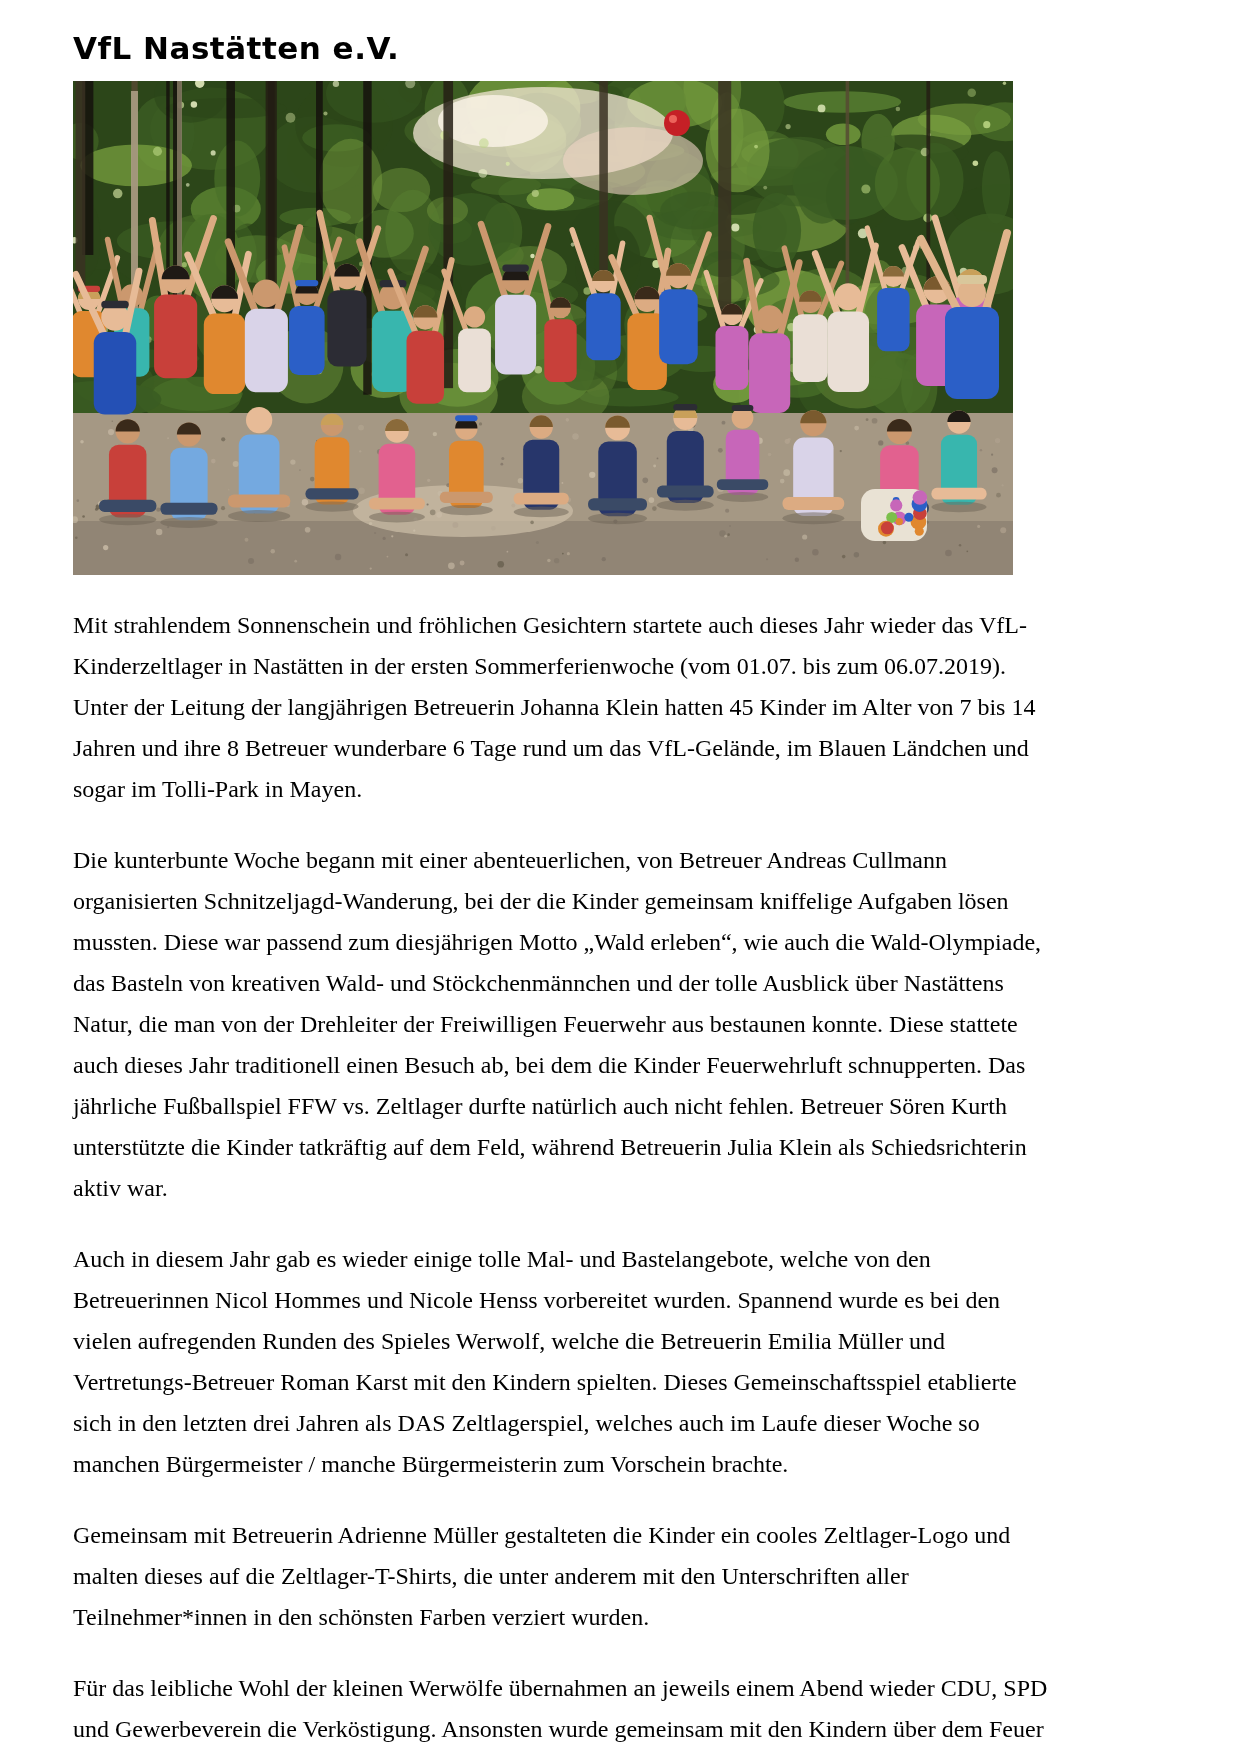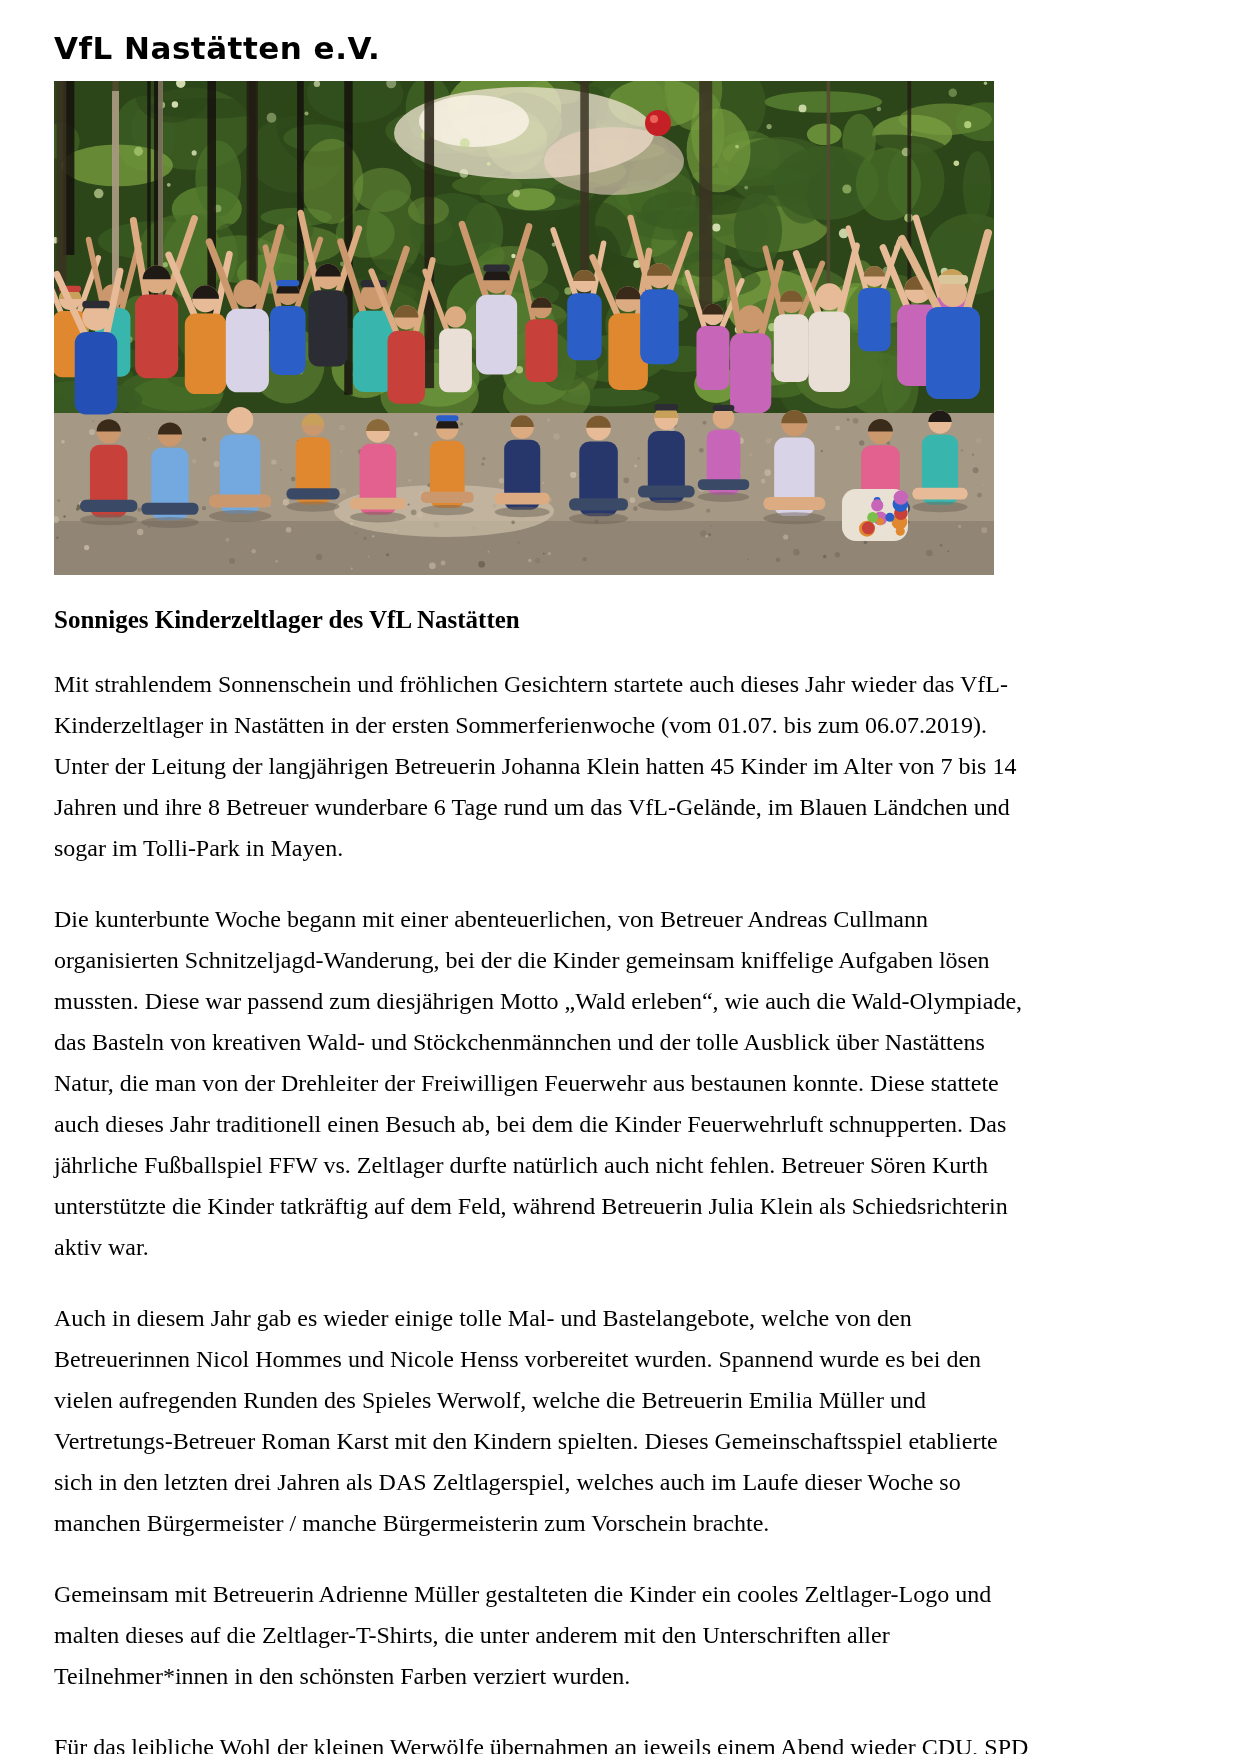--- a/index.html
+++ b/index.html
@@ -1,21 +1,21 @@
 <!DOCTYPE html>
 <html lang="de"><head>
 <meta charset="utf-8">
 <style>
   html,body{margin:0;padding:0;background:#fff;}
   .page{
     position:relative;
     width:1240px;height:1754px;
     background:#ffffff;
     box-sizing:border-box;
-    padding:30px 115px 0 54px;
+    padding:30px 115px 0 73px;
     overflow:hidden;
     color:#000;
   }
   .page-title{
     font-family:"DejaVu Sans","Liberation Sans",sans-serif;
     font-weight:bold;
     font-size:31px;
     letter-spacing:0.5px;
     margin:0;
     padding:0;
@@ -671,21 +671,20 @@
         <circle cx="846.4140313277021" cy="423.05482918024063" r="7.87299486878328" fill="#2b5fc7"></circle>
         <circle cx="846.8690076963976" cy="416.54721600562334" r="7.2705598881002516" fill="#c766b9"></circle>
         <circle cx="818.7227785373107" cy="436.4771935492754" r="5.504415818257257" fill="#7bbf4a"></circle>
         <circle cx="826.2499381573871" cy="440.6053533181548" r="3.6468275689985603" fill="#e0882f"></circle>
         <circle cx="812.988096610643" cy="447.6818192899227" r="7.962034689961001" fill="#e0882f"></circle>
         <circle cx="814.3113660262898" cy="446.93111119419336" r="6.412904202705249" fill="#c8403a"></circle>
         <circle cx="846.2733781868592" cy="450.23232029378414" r="4.547466245247051" fill="#e0882f"></circle>
       </svg>
   </div>
 
-  <h2 class="article-heading">Sonniges Kinderzeltlager des VfL Nastätten</h2>
 
   <div class="doc-text">
     <p>Mit strahlendem Sonnenschein und fröhlichen Gesichtern startete auch dieses Jahr wieder das VfL-Kinderzeltlager in Nastätten in der ersten Sommerferienwoche (vom 01.07. bis zum 06.07.2019). Unter der Leitung der langjährigen Betreuerin Johanna Klein hatten 45 Kinder im Alter von 7 bis 14 Jahren und ihre 8 Betreuer wunderbare 6 Tage rund um das VfL-Gelände, im Blauen Ländchen und sogar im Tolli-Park in Mayen.</p>
     <p>Die kunterbunte Woche begann mit einer abenteuerlichen, von Betreuer Andreas Cullmann organisierten Schnitzeljagd-Wanderung, bei der die Kinder gemeinsam kniffelige Aufgaben lösen mussten. Diese war passend zum diesjährigen Motto „Wald erleben“, wie auch die Wald-Olympiade, das Basteln von kreativen Wald- und Stöckchenmännchen und der tolle Ausblick über Nastättens Natur, die man von der Drehleiter der Freiwilligen Feuerwehr aus bestaunen konnte. Diese stattete auch dieses Jahr traditionell einen Besuch ab, bei dem die Kinder Feuerwehrluft schnupperten. Das jährliche Fußballspiel FFW vs. Zeltlager durfte natürlich auch nicht fehlen. Betreuer Sören Kurth unterstützte die Kinder tatkräftig auf dem Feld, während Betreuerin Julia Klein als Schiedsrichterin aktiv war.</p>
     <p>Auch in diesem Jahr gab es wieder einige tolle Mal- und Bastelangebote, welche von den Betreuerinnen Nicol Hommes und Nicole Henss vorbereitet wurden. Spannend wurde es bei den vielen aufregenden Runden des Spieles Werwolf, welche die Betreuerin Emilia Müller und Vertretungs-Betreuer Roman Karst mit den Kindern spielten. Dieses Gemeinschaftsspiel etablierte sich in den letzten drei Jahren als DAS Zeltlagerspiel, welches auch im Laufe dieser Woche so manchen Bürgermeister / manche Bürgermeisterin zum Vorschein brachte.</p>
     <p>Gemeinsam mit Betreuerin Adrienne Müller gestalteten die Kinder ein cooles Zeltlager-Logo und malten dieses auf die Zeltlager-T-Shirts, die unter anderem mit den Unterschriften aller Teilnehmer*innen in den schönsten Farben verziert wurden.</p>
     <p>Für das leibliche Wohl der kleinen Werwölfe übernahmen an jeweils einem Abend wieder CDU, SPD und Gewerbeverein die Verköstigung. Ansonsten wurde gemeinsam mit den Kindern über dem Feuer in riesigen Töpfen gekocht und nachmittags gab es Kuchen und frisches Obst, welches die Eltern vorbei brachten.</p>
   </div>
 
 </div>

